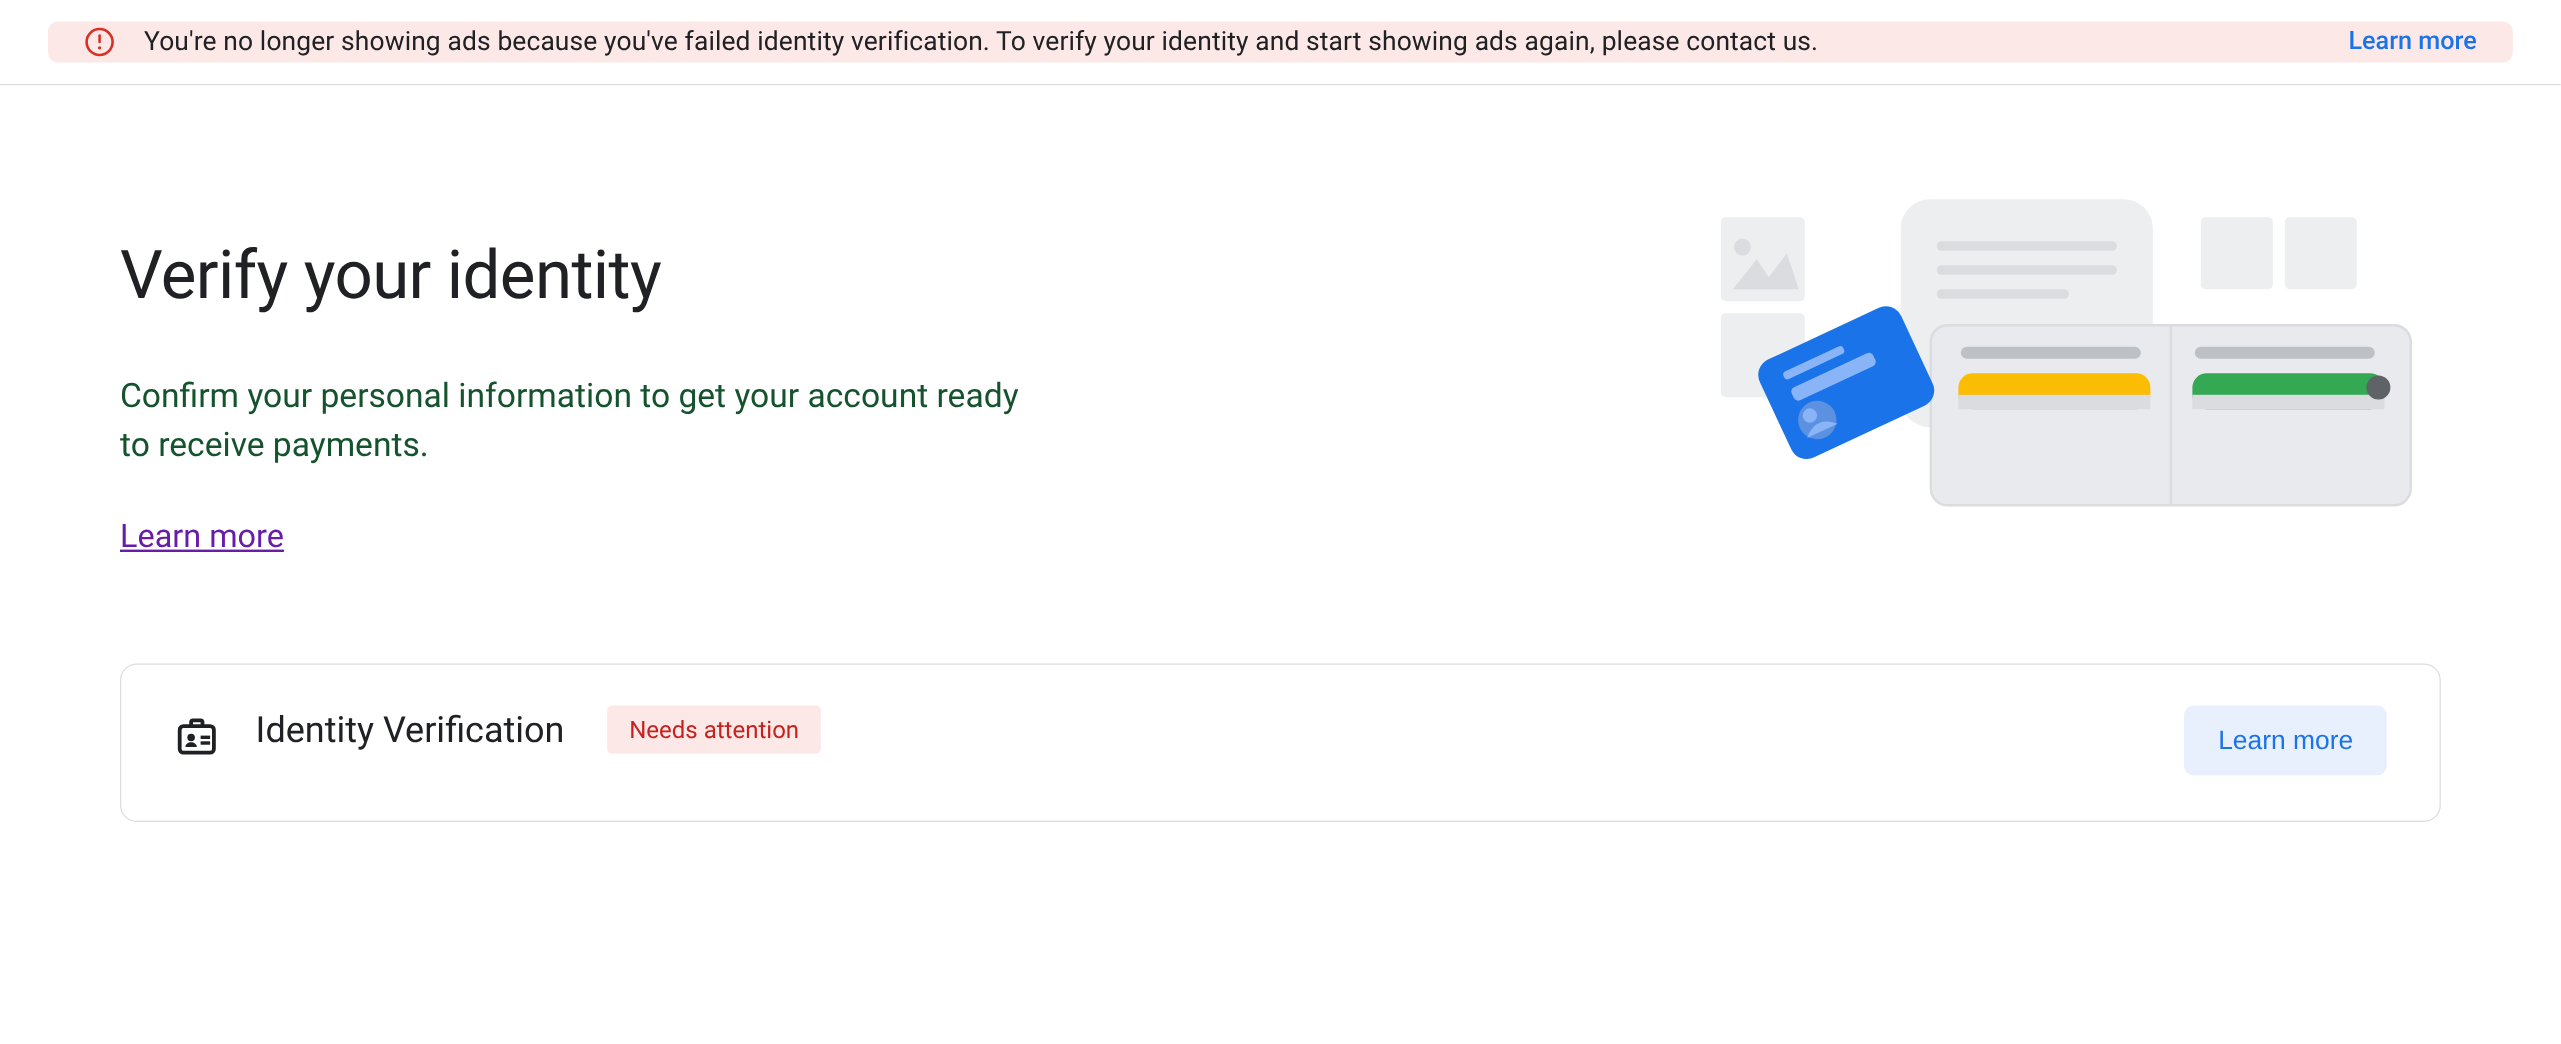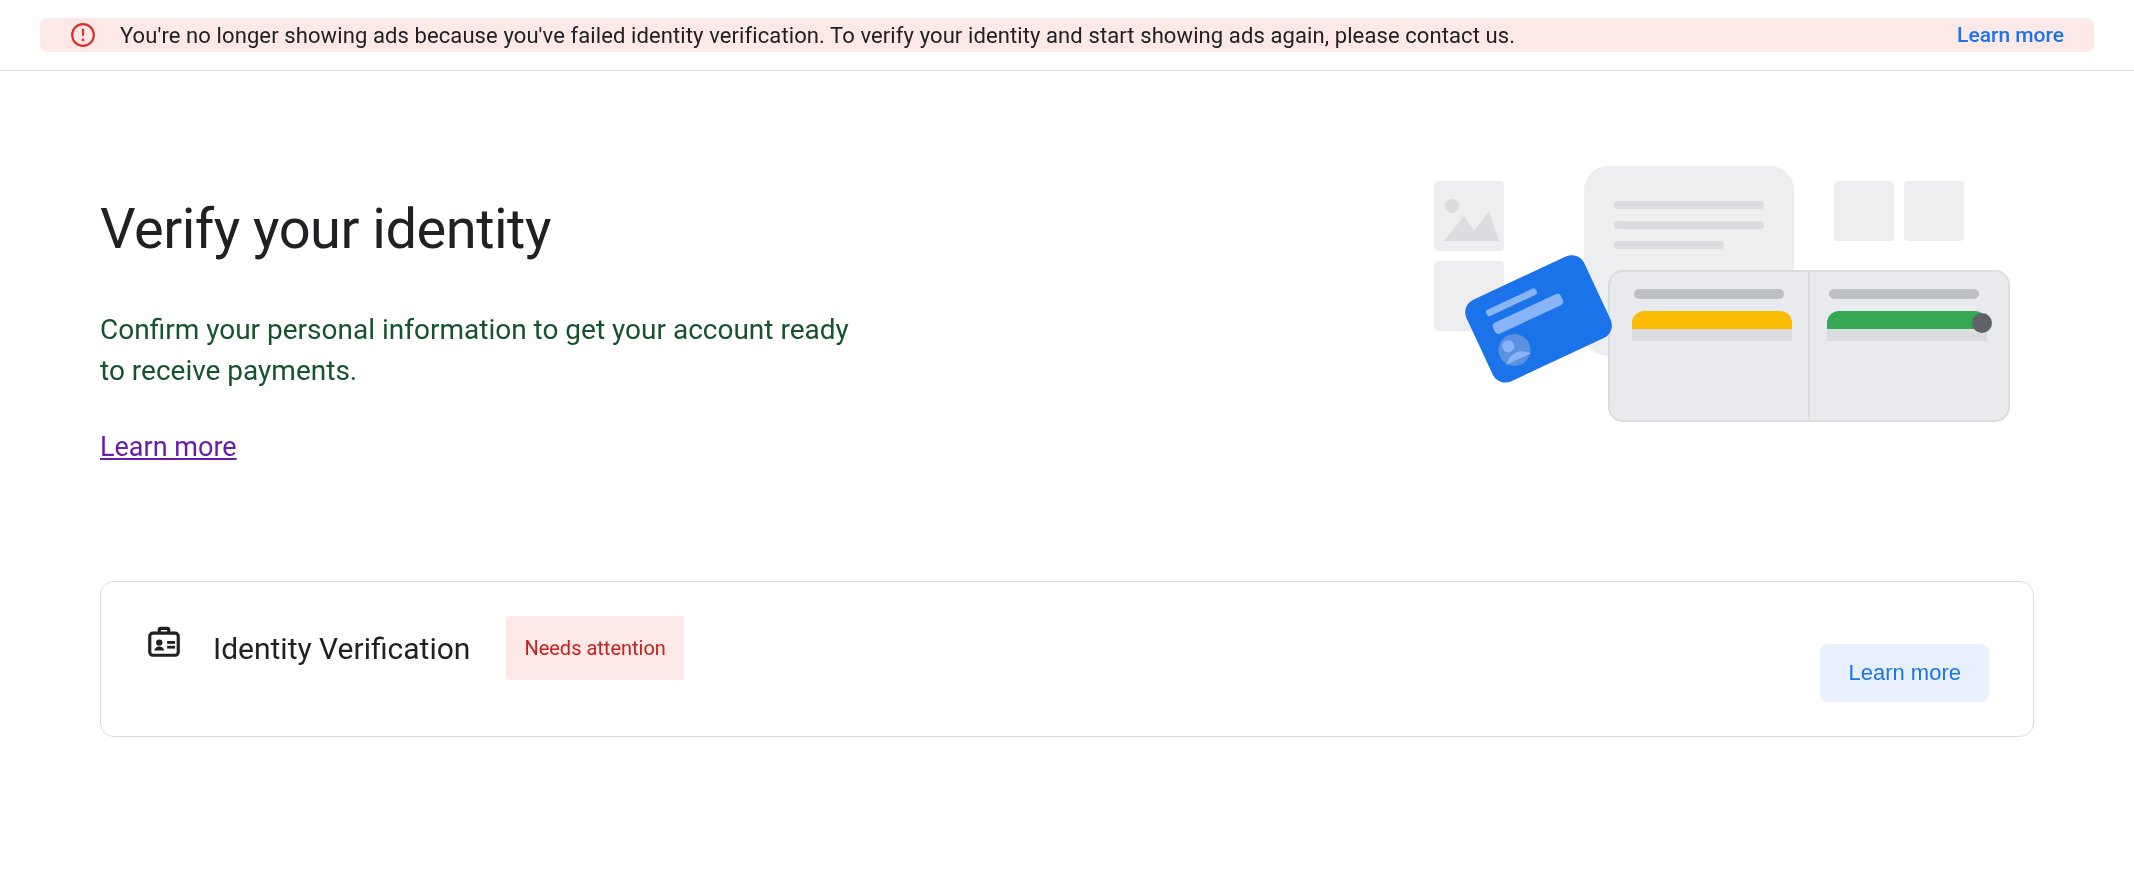--- a/index.html
+++ b/index.html
@@ -76,26 +76,26 @@
       color: #681da8;
       text-decoration: underline;
       cursor: pointer;
     }
     .hero-illustration {
       width: 620px;
       height: 280px;
       flex: 0 0 auto;
     }
     .card {
-      margin-top: 118px;
+      margin-top: 90px;
       border: 1px solid #dadce0;
       border-radius: 14px;
       padding: 34px 44px;
       display: flex;
-      align-items: flex-end;
+      align-items: flex-start;
     }
     .card-icon {
       flex: 0 0 auto;
       margin-right: 30px;
       align-self: flex-start;
       margin-top: 6px;
     }
     .card-body {
       flex: 1 1 auto;
     }
@@ -107,21 +107,21 @@
     }
     .card-title {
       font-size: 30px;
       font-weight: 400;
       color: #202124;
     }
     .badge {
       background: #fce8e6;
       color: #c5221f;
       font-size: 20px;
-      padding: 20px 18px;
+      padding: 8px 18px;
       border-radius: 4px;
     }
     .card-desc {
       font-size: 22px;
       color: #5f6368;
     }
     .card-action {
       flex: 0 0 auto;
       background: #e8f0fe;
       color: #1a73e8;

